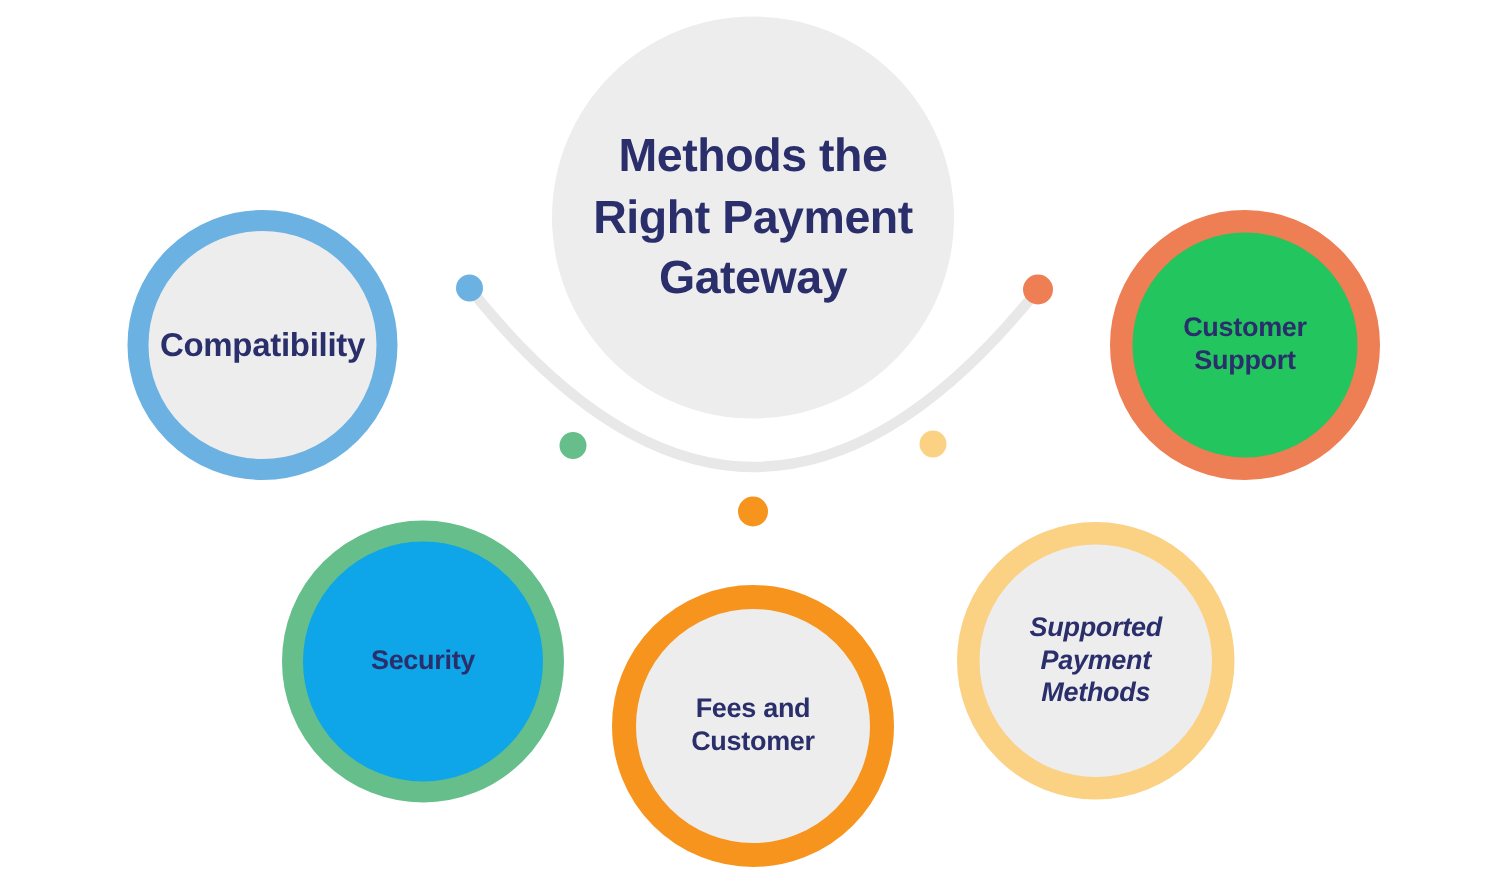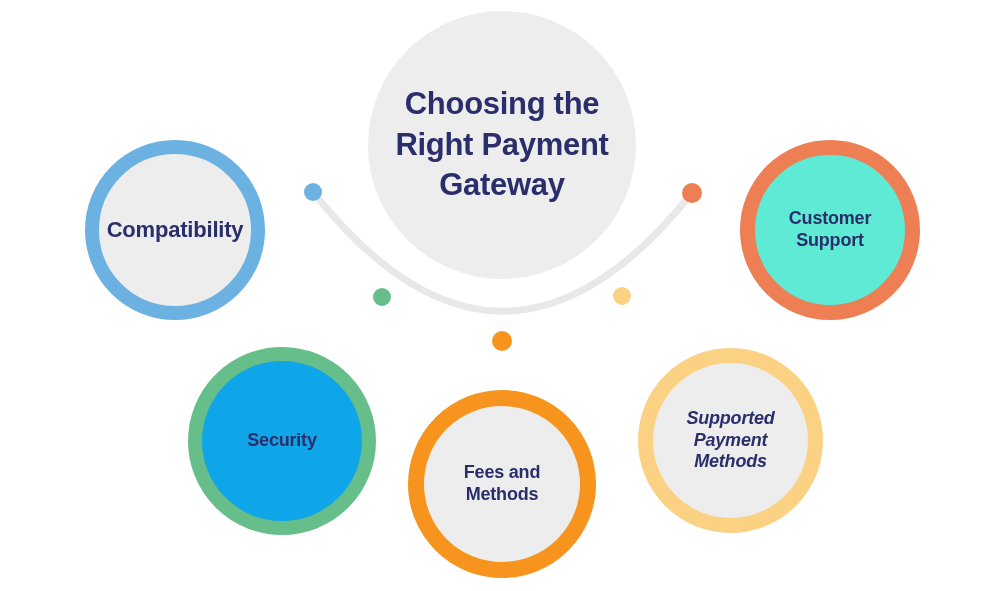--- a/index.html
+++ b/index.html
@@ -65,21 +65,21 @@
     background: #EDEDED;
     border: 14px solid #6BB2E2;
   }
   #node-compatibility .node-label { font-size: 22px; }
 
   #node-customer-support {
     left: 740px;
     top: 140px;
     width: 180px;
     height: 180px;
-    background: #5eead4;
+    background: #22c55e;
     border: 15px solid #EE7E53;
   }
   #node-customer-support .node-label { font-size: 18px; }
 
   #node-security {
     left: 188px;
     top: 347px;
     width: 188px;
     height: 188px;
     background: #0ea5e9;
@@ -115,33 +115,33 @@
   <svg class="arc-layer" viewBox="0 0 1004 591" xmlns="http://www.w3.org/2000/svg">
     <path id="connector-arc" d="M 313 192 Q 502 430 692 193" fill="none" stroke="#E8E8E8" stroke-width="7" stroke-linecap="round"></path>
     <circle cx="313" cy="192" r="9" fill="#6BB2E2"></circle>
     <circle cx="382" cy="297" r="9" fill="#66BE8A"></circle>
     <circle cx="502" cy="341" r="10" fill="#F7941E"></circle>
     <circle cx="622" cy="296" r="9" fill="#FBD184"></circle>
     <circle cx="692" cy="193" r="10" fill="#EE7E53"></circle>
   </svg>
 
   <div class="node" id="node-center">
-    <span class="node-label">Choosing the Right Payment Gateway</span>
+    <span class="node-label">Methods the Right Payment Gateway</span>
   </div>
 
   <div class="node" id="node-compatibility">
     <span class="node-label">Compatibility</span>
   </div>
 
   <div class="node" id="node-security">
     <span class="node-label">Security</span>
   </div>
 
   <div class="node" id="node-fees-pricing">
-    <span class="node-label">Fees and Methods</span>
+    <span class="node-label">Fees and Customer</span>
   </div>
 
   <div class="node" id="node-payment-methods">
     <span class="node-label">Supported Payment Methods</span>
   </div>
 
   <div class="node" id="node-customer-support">
     <span class="node-label">Customer Support</span>
   </div>
 

